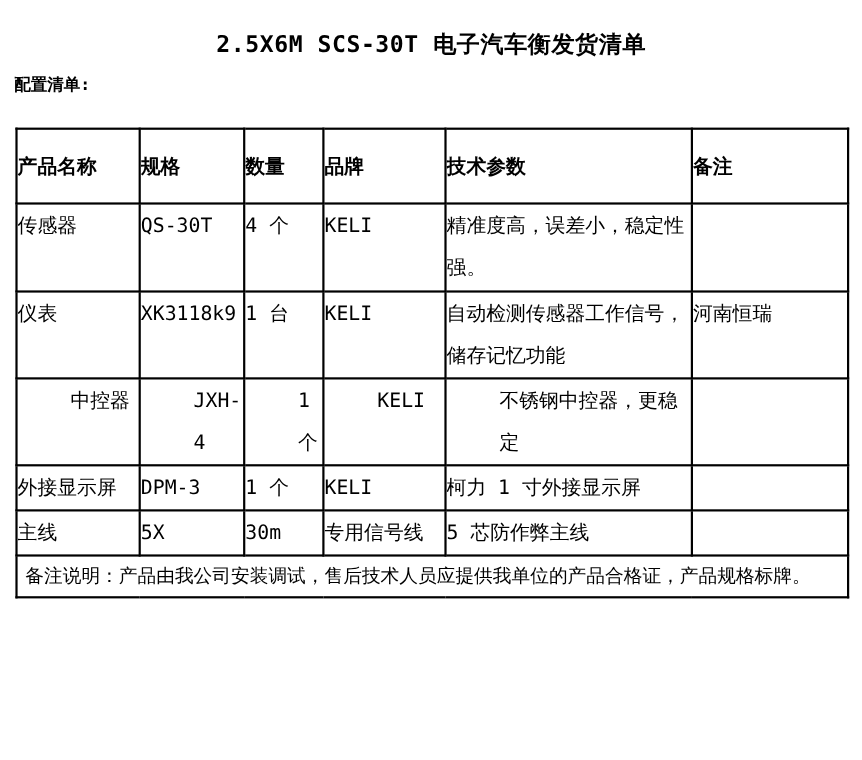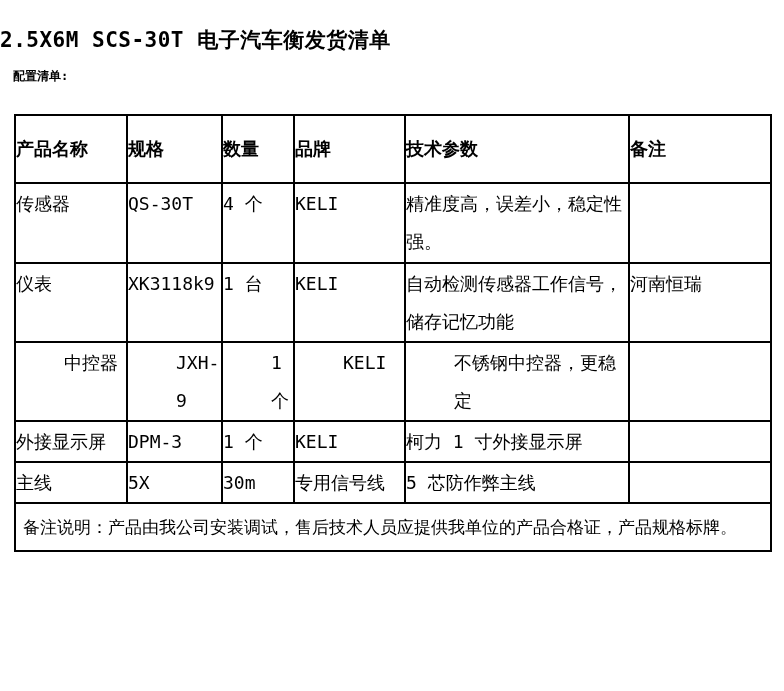--- a/index.html
+++ b/index.html
@@ -6,28 +6,28 @@
   html, body {
     width: 784px;
     background: #ffffff;
     color: #000000;
     font-family: "DejaVu Sans Mono", "DejaVu Sans", "Liberation Sans", sans-serif;
   }
   body { width: 784px; height: 691px; overflow: hidden; }
 
   .doc-title {
     margin-top: 26px;
-    text-align: left;
+    text-align: center;
     font-size: 21px;
     font-weight: bold;
     letter-spacing: 0.5px;
   }
   .config-label {
     margin: 14px 0 0 13px;
-    font-size: 12px;
+    font-size: 15px;
     font-weight: bold;
   }
 
   table.spec-table {
     margin: 29px 0 0 14px;
     width: 756px;
     border-collapse: collapse;
     table-layout: fixed;
   }
   table.spec-table td, table.spec-table th {
@@ -48,21 +48,21 @@
     white-space: pre-line;
     padding-top: 1px;
   }
   tr.r1 td { height: 115px; }
   tr.r2 td { height: 80px; }
   tr.r3 td { height: 79px; }
   tr.r4 td { height: 40px; padding-left: 48px; }
   tr.r5 td { height: 40px; }
   tr.r6 td { height: 36px; }
   tr.note-row td {
-    height: 48px;
+    height: 38px;
     vertical-align: middle;
     text-align: left;
     font-size: 17px;
     line-height: 20px;
     padding: 0 4px 0 7px;
     white-space: nowrap;
   }
 </style>
 </head>
 <body>
@@ -106,21 +106,21 @@
       <td>XK3118k9</td>
       <td>1 台</td>
       <td>KELI</td>
       <td>自动检测传感器工作信号，
 储存记忆功能</td>
       <td>河南恒瑞</td>
     </tr>
 
     <tr class="r4">
       <td>中控器</td>
-      <td>JXH-9</td>
+      <td>JXH-4</td>
       <td>1 个</td>
       <td>KELI</td>
       <td>不锈钢中控器，更稳定</td>
       <td></td>
     </tr>
 
     <tr class="r5">
       <td>外接显示屏</td>
       <td>DPM-3</td>
       <td>1 个</td>

